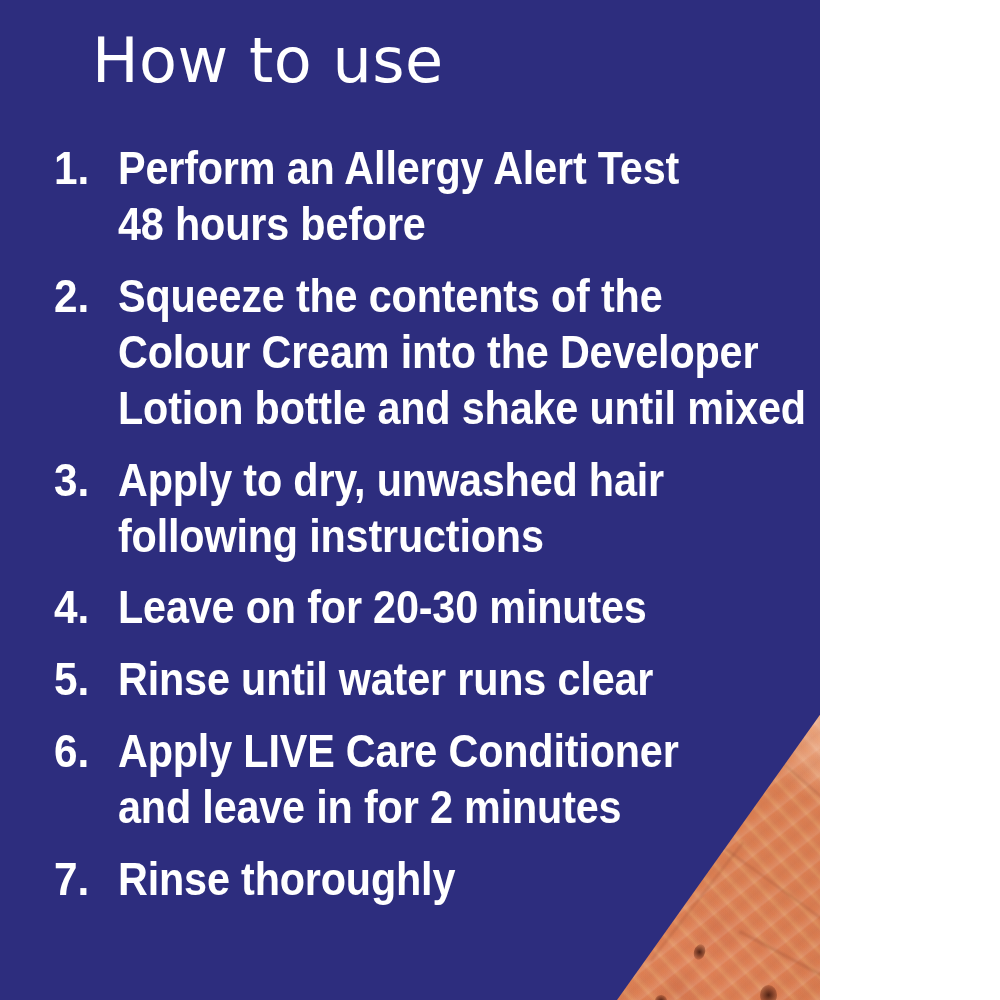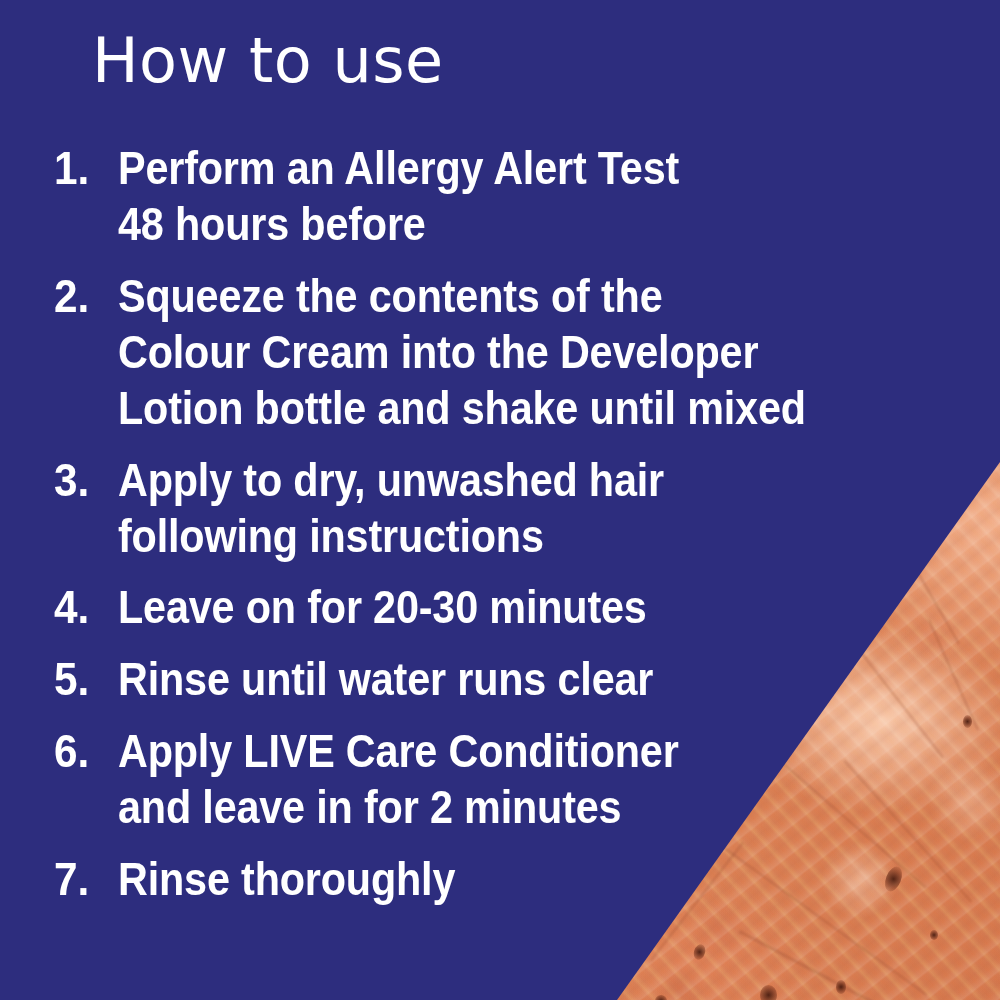--- a/index.html
+++ b/index.html
@@ -4,21 +4,21 @@
 <title>How to use</title>
 <style>
   html, body {
     margin: 0;
     padding: 0;
     background: #ffffff;
   }
 
   #canvas {
     position: relative;
-    width: 1000px;
+    width: 820px;
     height: 1000px;
     overflow: hidden;
     background: #2d2d7e;
     font-family: "Liberation Sans", sans-serif;
     -webkit-font-smoothing: antialiased;
   }
 
   
   #skin-photo {
     position: absolute;

